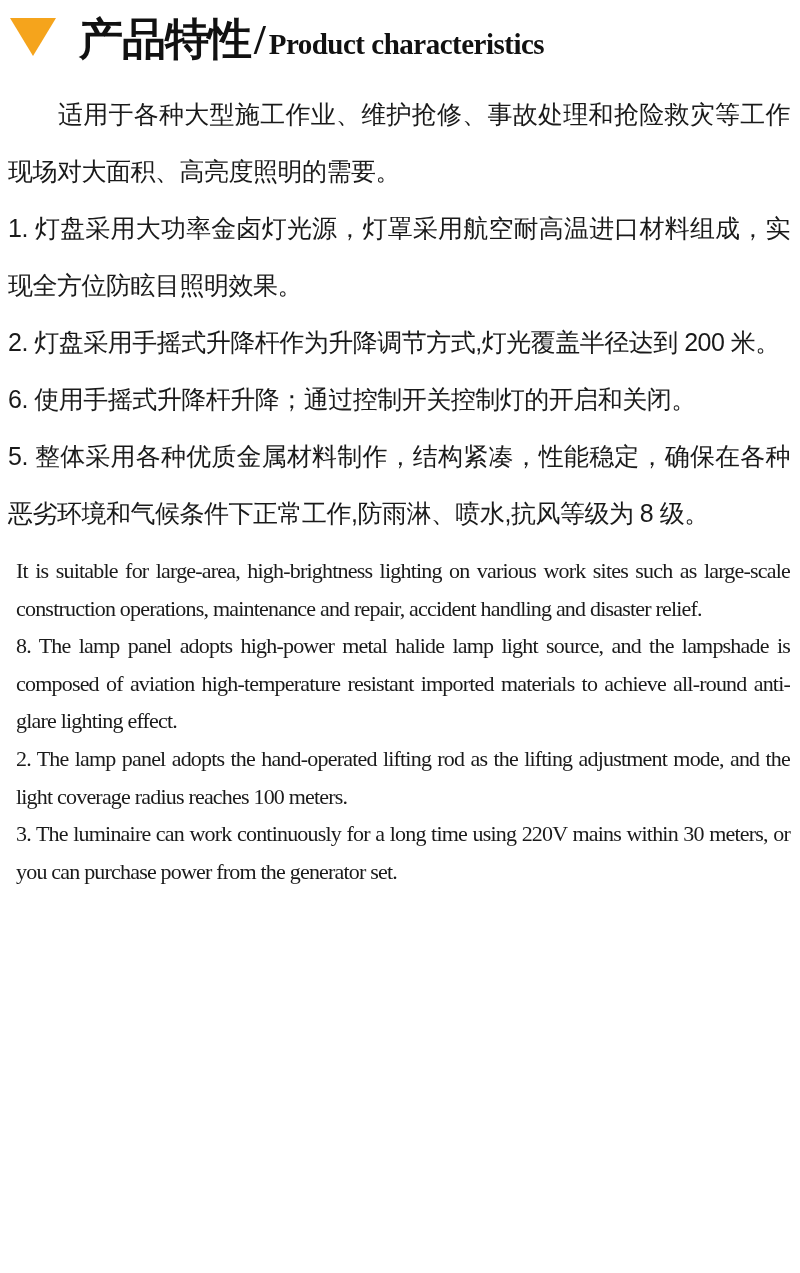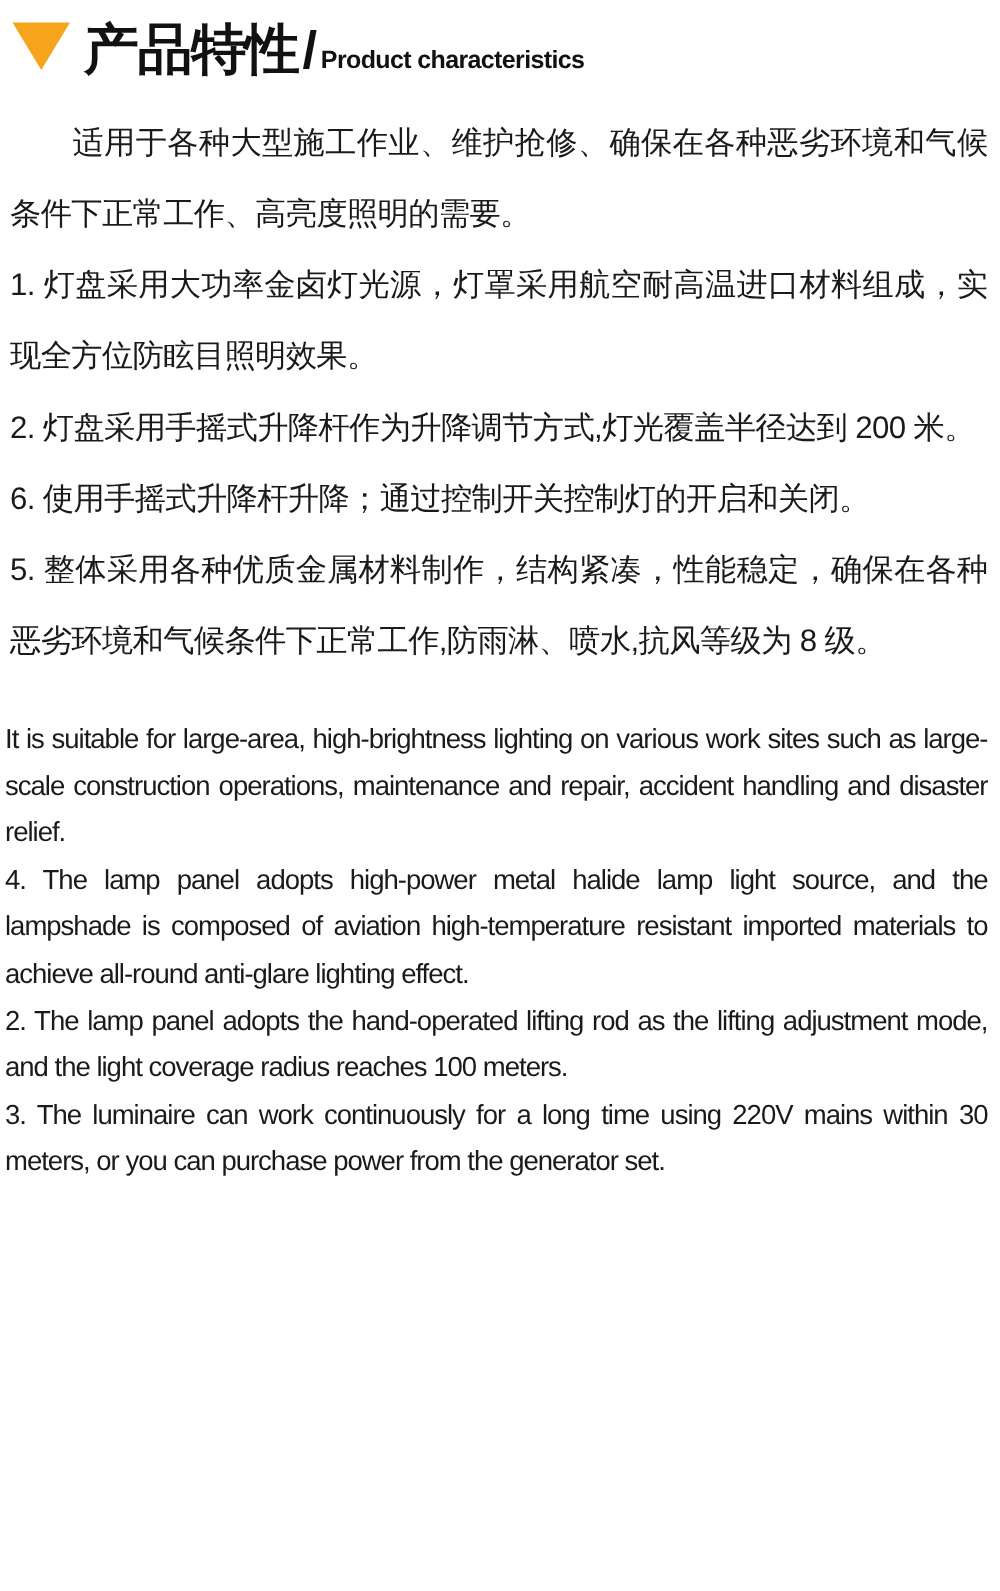--- a/index.html
+++ b/index.html
@@ -22,87 +22,89 @@
   }
   .tri {
     width: 0; height: 0;
     border-left: 23px solid transparent;
     border-right: 23px solid transparent;
     border-top: 38px solid #f5a41c;
     margin-top: 8px;
     flex: 0 0 auto;
   }
   .title {
-    margin-left: 11px;
+    margin-left: 23px;
     display: flex;
     align-items: baseline;
     white-space: nowrap;
+    font-family: Liberation Serif, serif;
   }
   .title-cn {
     font-size: 44px;
     font-weight: bold;
     letter-spacing: -1px;
     color: #111111;
   }
   .title-slash {
     font-size: 42px;
     font-weight: bold;
     margin: 0 3px;
     color: #111111;
   }
   .title-en {
-    font-size: 20px;
+    font-size: 29px;
     font-weight: bold;
     letter-spacing: -0.5px;
     color: #111111;
   }
 
   
   .cn-block {
     padding: 0 10px 0 8px;
     margin-top: 2px;
     font-size: 25px;
     line-height: 57px;
     letter-spacing: -0.5px;
     text-align: justify;
     color: #1a1a1a;
   }
   .cn-block p { margin: 0; }
   .cn-indent { text-indent: 2em; }
 
   
   .en-block {
-    padding: 0 10px 0 4px;
-    margin-top: 30px;
+    padding: 0 10px 0 16px;
+    margin-top: 10px;
     font-size: 22px;
     line-height: 37.6px;
     letter-spacing: -0.8px;
     text-align: justify;
     color: #1a1a1a;
+    font-family: Liberation Serif, serif;
   }
   .en-block p { margin: 0; }
 </style>
 </head>
 <body>
 
 <div class="header">
   <div class="tri"></div>
   <div class="title">
     <span class="title-cn">产品特性</span>
     <span class="title-slash">/</span>
     <span class="title-en">Product characteristics</span>
   </div>
 </div>
 
 <div class="cn-block">
-  <p class="cn-indent">适用于各种大型施工作业、维护抢修、确保在各种恶劣环境和气候条件下正常工作、高亮度照明的需要。</p>
+  <p class="cn-indent">适用于各种大型施工作业、维护抢修、事故处理和抢险救灾等工作现场对大面积、高亮度照明的需要。</p>
   <p>1. 灯盘采用大功率金卤灯光源，灯罩采用航空耐高温进口材料组成，实现全方位防眩目照明效果。</p>
   <p>2. 灯盘采用手摇式升降杆作为升降调节方式,灯光覆盖半径达到 200 米。</p>
   <p>6. 使用手摇式升降杆升降；通过控制开关控制灯的开启和关闭。</p>
   <p>5. 整体采用各种优质金属材料制作，结构紧凑，性能稳定，确保在各种恶劣环境和气候条件下正常工作,防雨淋、喷水,抗风等级为 8 级。</p>
 </div>
 
 <div class="en-block">
   <p>It is suitable for large-area, high-brightness lighting on various work sites such as large-scale construction operations, maintenance and repair, accident handling and disaster relief.</p>
-  <p>4. The lamp panel adopts high-power metal halide lamp light source, and the lampshade is composed of aviation high-temperature resistant imported materials to achieve all-round anti-glare lighting effect.</p>
+  <p>8. The lamp panel adopts high-power metal halide lamp light source, and the lampshade is composed of aviation high-temperature resistant imported materials to achieve all-round anti-glare lighting effect.</p>
   <p>2. The lamp panel adopts the hand-operated lifting rod as the lifting adjustment mode, and the light coverage radius reaches 100 meters.</p>
   <p>3. The luminaire can work continuously for a long time using 220V mains within 30 meters, or you can purchase power from the generator set.</p>
 </div>
 
 </body></html>

